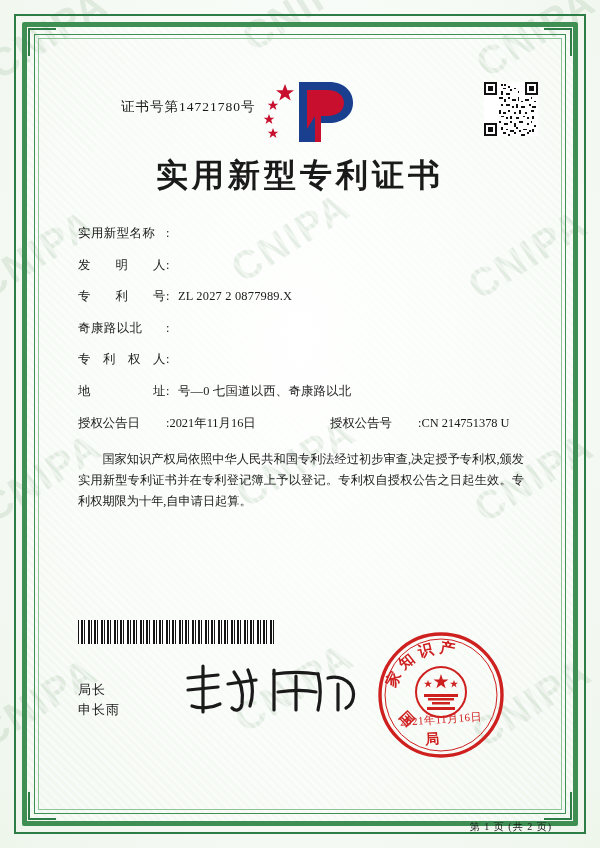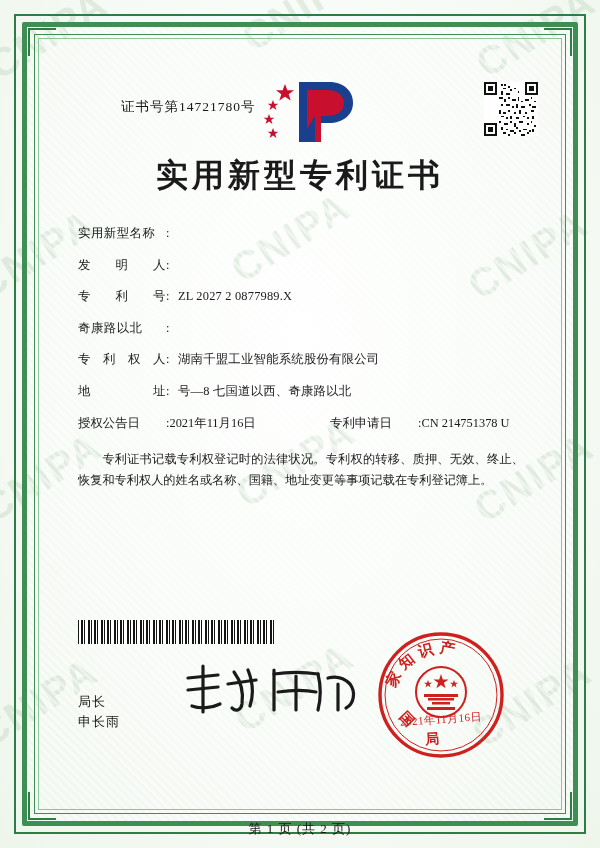--- a/index.html
+++ b/index.html
@@ -212,21 +212,21 @@
       #ffffff 5px, #ffffff 6px,
       #141414 6px, #141414 7px,
       #ffffff 7px, #ffffff 10px,
       #141414 10px, #141414 12px,
       #ffffff 12px, #ffffff 13px
     );
   }
   .sign-label {
     position: absolute;
     left: 30px;
-    top: 80px;
+    top: 68px;
     font-size: 13px;
     line-height: 1.55;
     letter-spacing: 1px;
   }
   .signature {
     position: absolute;
     left: 130px;
     top: 48px;
     width: 190px;
     height: 60px;
@@ -247,22 +247,22 @@
     font-size: 11px;
     color: #cf2020;
     letter-spacing: 0.5px;
     transform: rotate(-4deg);
   }
 
   .pageno {
     position: absolute;
     left: 0; right: 0;
     top: 768px;
-    text-align: center;
-    font-size: 13px;
+    text-align: right;
+    font-size: 10px;
     letter-spacing: 1px;
   }
 </style>
 </head>
 <body>
 
 <div class="page">
 
   <div class="wm w1">CNIPA</div>
   <div class="wm w2">CNIPA</div>
@@ -421,50 +421,49 @@
       </div>
 
       <div class="row">
         <div class="lbl spread">
           <span>专</span>
           <span>利</span>
           <span>权</span>
           <span>人</span>
         </div>
         <div class="colon">:</div>
-        <div class="val">湖南千盟工业智能系统股份有限公司</div>
       </div>
 
       <div class="row">
         <div class="lbl spread">
           <span>地</span>
           <span>址</span>
         </div>
         <div class="colon">:</div>
         <div class="val">
-          <span class="sub">号—8 七国道以西、奇康路以北</span>
+          <span class="sub">号—0 七国道以西、奇康路以北</span>
         </div>
       </div>
 
       <div class="row-inline">
         <div class="left">
           <div class="lbl2">授权公告日</div>
           <div class="colon">:</div>
           <div class="val">2021年11月16日</div>
         </div>
         <div class="right">
-          <div class="lbl3">专利申请日</div>
+          <div class="lbl3">授权公告号</div>
           <div class="colon">:</div>
           <div class="val">CN 214751378 U</div>
         </div>
       </div>
     </div>
 
     <div class="paragraphs">
-      <p>专利证书记载专利权登记时的法律状况。专利权的转移、质押、无效、终止、恢复和专利权人的姓名或名称、国籍、地址变更等事项记载在专利登记簿上。</p>
+      <p>国家知识产权局依照中华人民共和国专利法经过初步审查,决定授予专利权,颁发实用新型专利证书并在专利登记簿上予以登记。专利权自授权公告之日起生效。专利权期限为十年,自申请日起算。</p>
     </div>
 
     <div class="bottom">
       <div class="barcode"></div>
 
       <div class="sign-label">
         <div>局长</div>
         <div>申长雨</div>
       </div>
 

